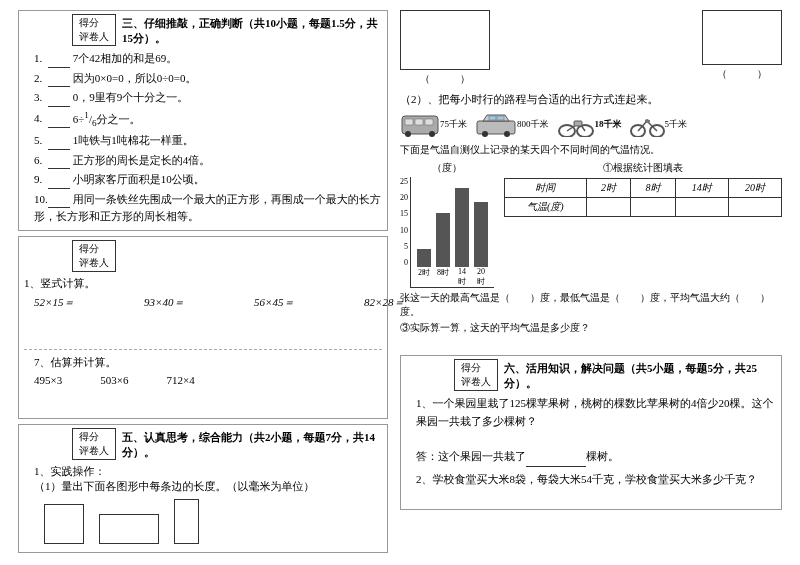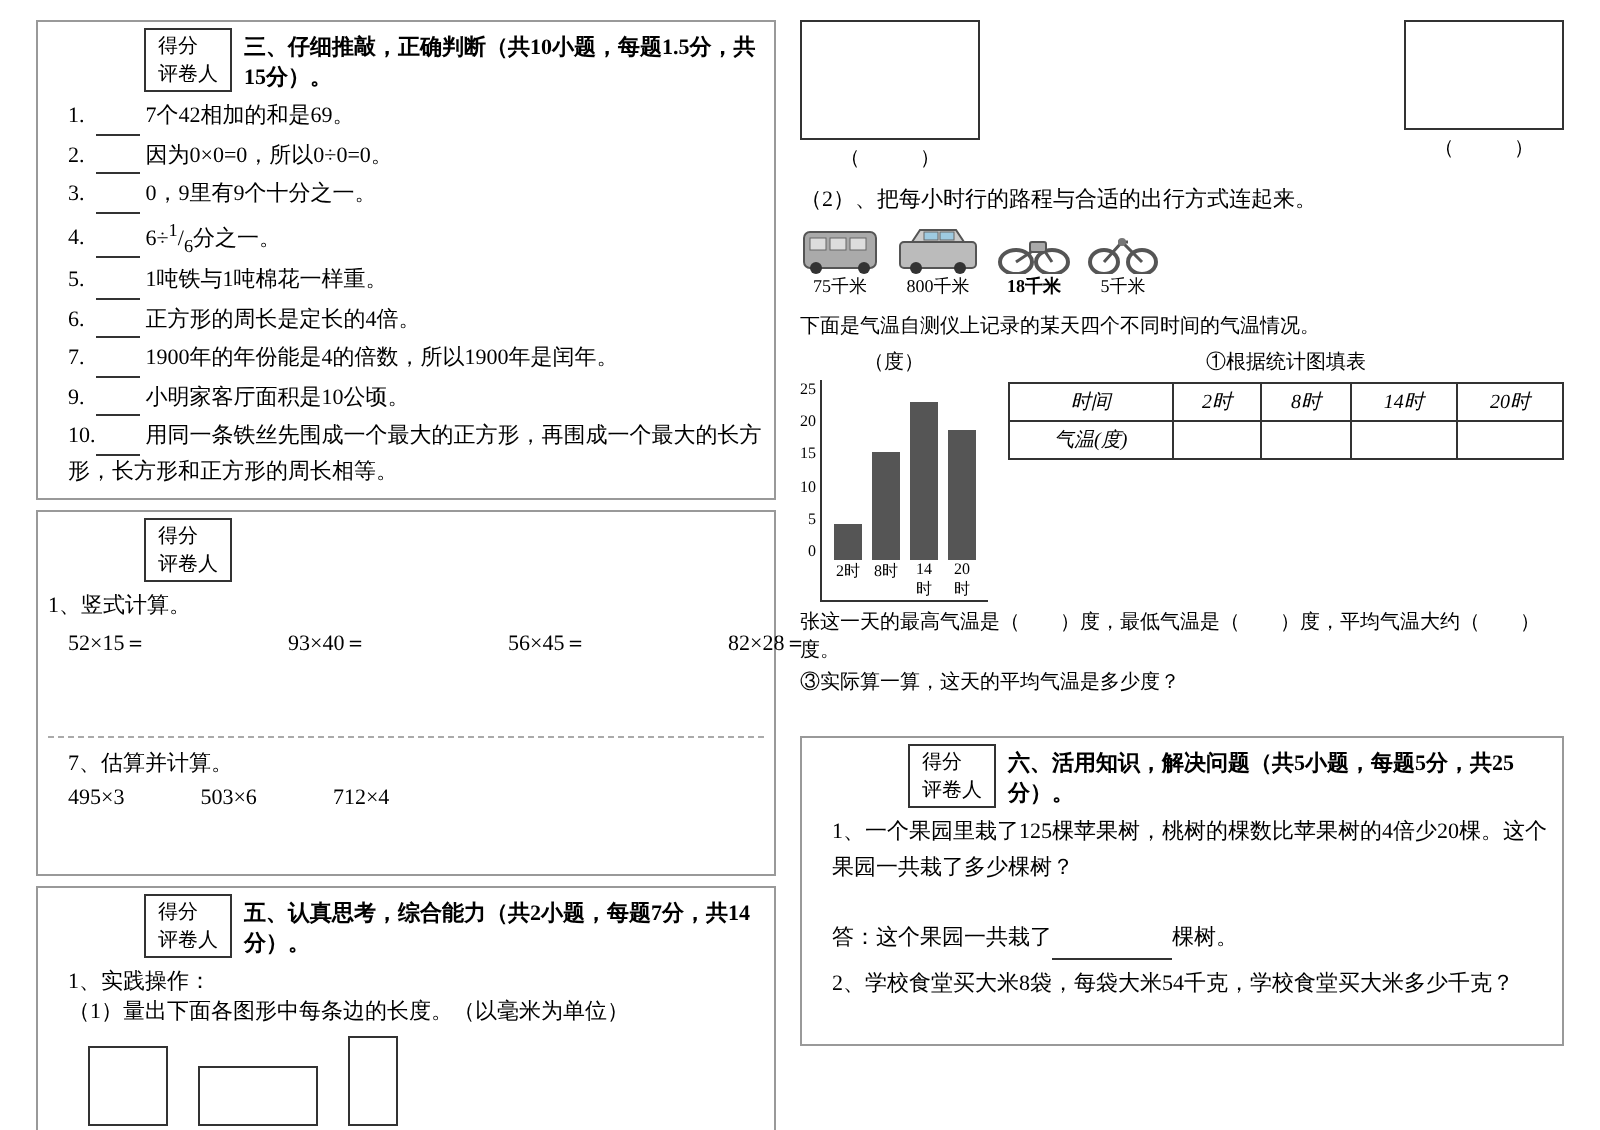--- a/index.html
+++ b/index.html
@@ -73,20 +73,21 @@
       padding: 3px 5px;
       margin-bottom: 5px;
     }
     .calc-row {
       display: flex;
       gap: 30px;
       margin: 4px 0 4px 10px;
     }
     .calc-item {
       min-width: 80px;
+      font-style: italic;
     }
     .est-row {
       display: flex;
       gap: 38px;
       margin: 4px 0 4px 10px;
     }
     
     .rect-row {
       display: flex;
       gap: 30px;
@@ -111,21 +112,21 @@
       margin-bottom: 6px;
     }
     .vehicle-row {
       display: flex;
       align-items: flex-end;
       gap: 8px;
       margin-bottom: 3px;
     }
     .vehicle-img {
       display: flex;
-      flex-direction: column;
+      flex-direction: row;
       align-items: center;
       font-size: 10px;
     }
     
     .chart-section {
       display: flex;
       gap: 10px;
       margin-top: 4px;
     }
     .bar-chart-title {
@@ -200,21 +201,20 @@
           </span>
           <span class="section-title">三、仔细推敲，正确判断（共10小题，每题1.5分，共15分）。</span>
         </div>
         <div class="question-list">
           <div class="q-item"><span class="q-num">1.</span><span class="blank-paren">&nbsp;</span> 7个42相加的和是69。</div>
           <div class="q-item"><span class="q-num">2.</span><span class="blank-paren">&nbsp;</span> 因为0×0=0，所以0÷0=0。</div>
           <div class="q-item"><span class="q-num">3.</span><span class="blank-paren">&nbsp;</span> 0，9里有9个十分之一。</div>
           <div class="q-item"><span class="q-num">4.</span><span class="blank-paren">&nbsp;</span> 6÷<sup>1</sup>/<sub>6</sub>分之一。</div>
           <div class="q-item"><span class="q-num">5.</span><span class="blank-paren">&nbsp;</span> 1吨铁与1吨棉花一样重。</div>
           <div class="q-item"><span class="q-num">6.</span><span class="blank-paren">&nbsp;</span> 正方形的周长是定长的4倍。</div>
-          <div class="q-item"><span class="q-num">7.</span><span class="blank-paren">&nbsp;</span> 1900年的年份能是4的倍数，所以1900年是闰年。</div>
           <div class="q-item"><span class="q-num">9.</span><span class="blank-paren">&nbsp;</span> 小明家客厅面积是10公顷。</div>
           <div class="q-item"><span class="q-num">10.</span><span class="blank-paren">&nbsp;</span> 用同一条铁丝先围成一个最大的正方形，再围成一个最大的长方形，长方形和正方形的周长相等。</div>
         </div>
       </div>
 
       <div class="section-box">
         <div class="section-header">
           <span class="score-box">
             <span>得分</span><br>
             <span>评卷人</span>

